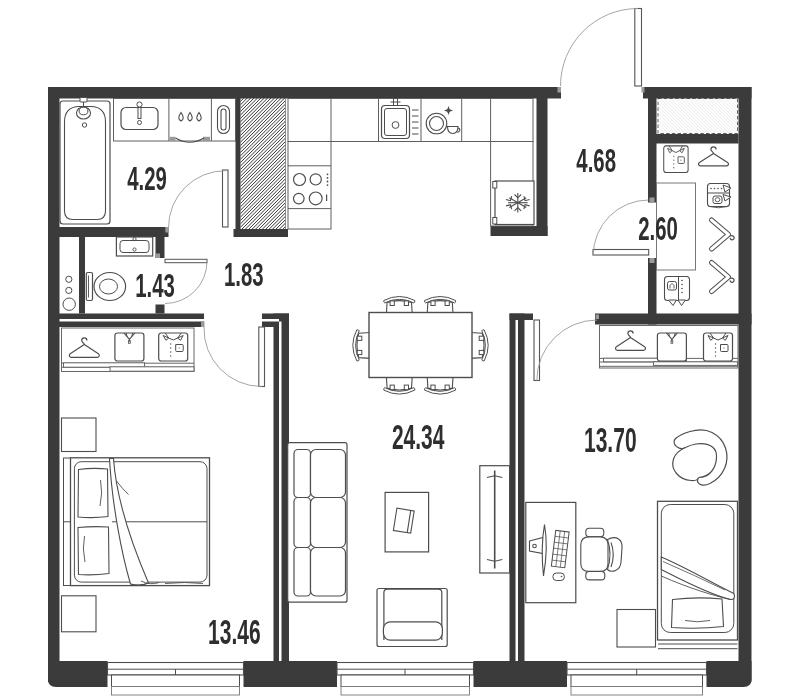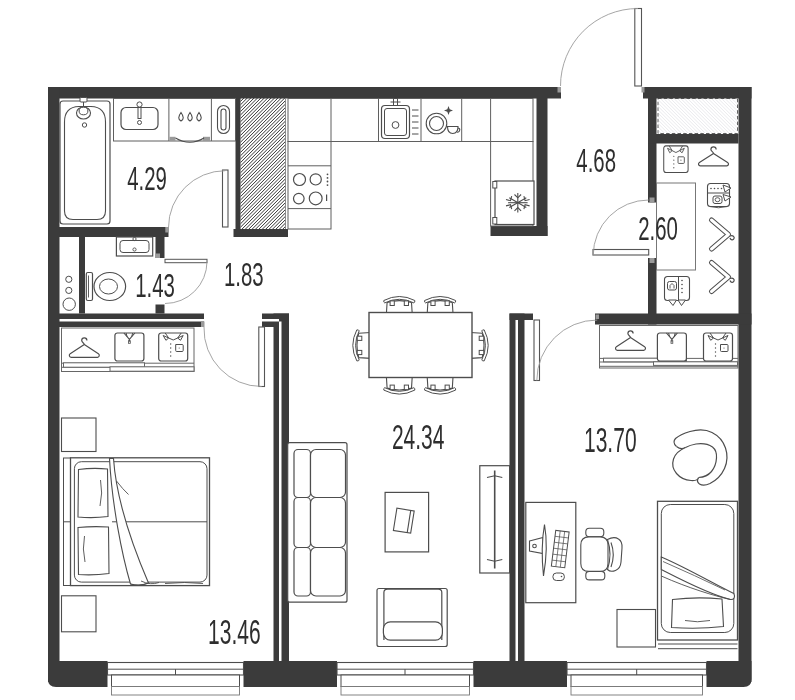--- a/index.html
+++ b/index.html
@@ -1,16 +1,16 @@
 <!DOCTYPE html>
 <html><head>
 <meta charset="utf-8">
 <style>
   html,body{margin:0;padding:0;background:#fff;}
-  #plan{position:relative;width:795px;height:700px;background:#fff;}
+  #plan{position:relative;width:795px;height:700px;background:#fff;font-weight:bold;}
   svg{position:absolute;left:0;top:0;}
   text{font-family:"Liberation Sans",sans-serif;fill:#2e2e2e;-webkit-font-smoothing:antialiased;}
 </style>
 </head>
 <body>
 <div id="plan">
 <svg width="795" height="700" viewBox="0 0 795 700">
 <defs>
   <clipPath id="clipShaft">
           <rect x="240.5" y="98" width="45" height="131"></rect>

